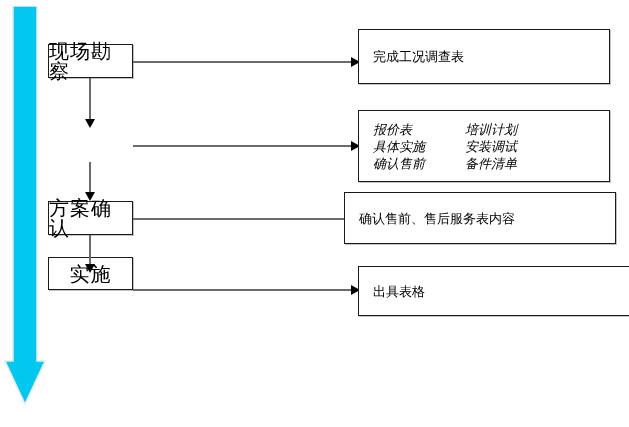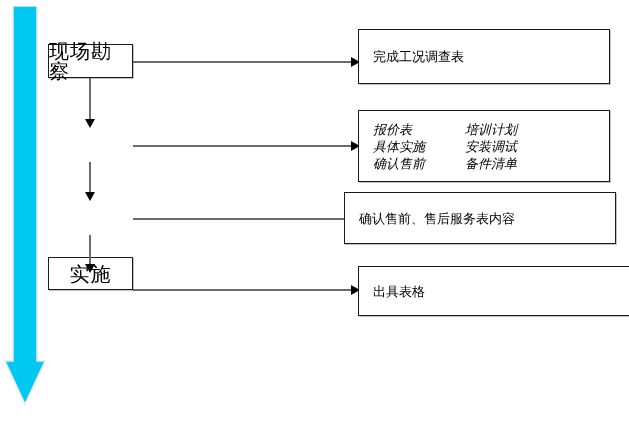--- a/index.html
+++ b/index.html
@@ -117,20 +117,23 @@
     <svg width="50" height="400" viewBox="0 0 50 400" xmlns="http://www.w3.org/2000/svg">
       <polygon points="11,0 35,0 35,355 43,355 23,398 3,355 11,355" fill="#00c8f0" stroke="#e8e8e8" stroke-width="1.5"></polygon>
     </svg>
   </div>
 
   <div class="stage-box" style="left:48px; top:44px; width:85px; height:34px;">
     <span>现场勘察</span>
   </div>
 
 
+  <div class="stage-box" style="left:48px; top:201px; width:85px; height:34px;">
+    <span>方案确认</span>
+  </div>
 
   <div class="stage-box" style="left:48px; top:257px; width:85px; height:33px;">
     <span>实施</span>
   </div>
 
   <div class="v-conn" style="left:89px; top:78px;">
     <div class="v-line" style="height:41px;"></div>
     <div class="v-head" style="top:41px;"></div>
   </div>
 

